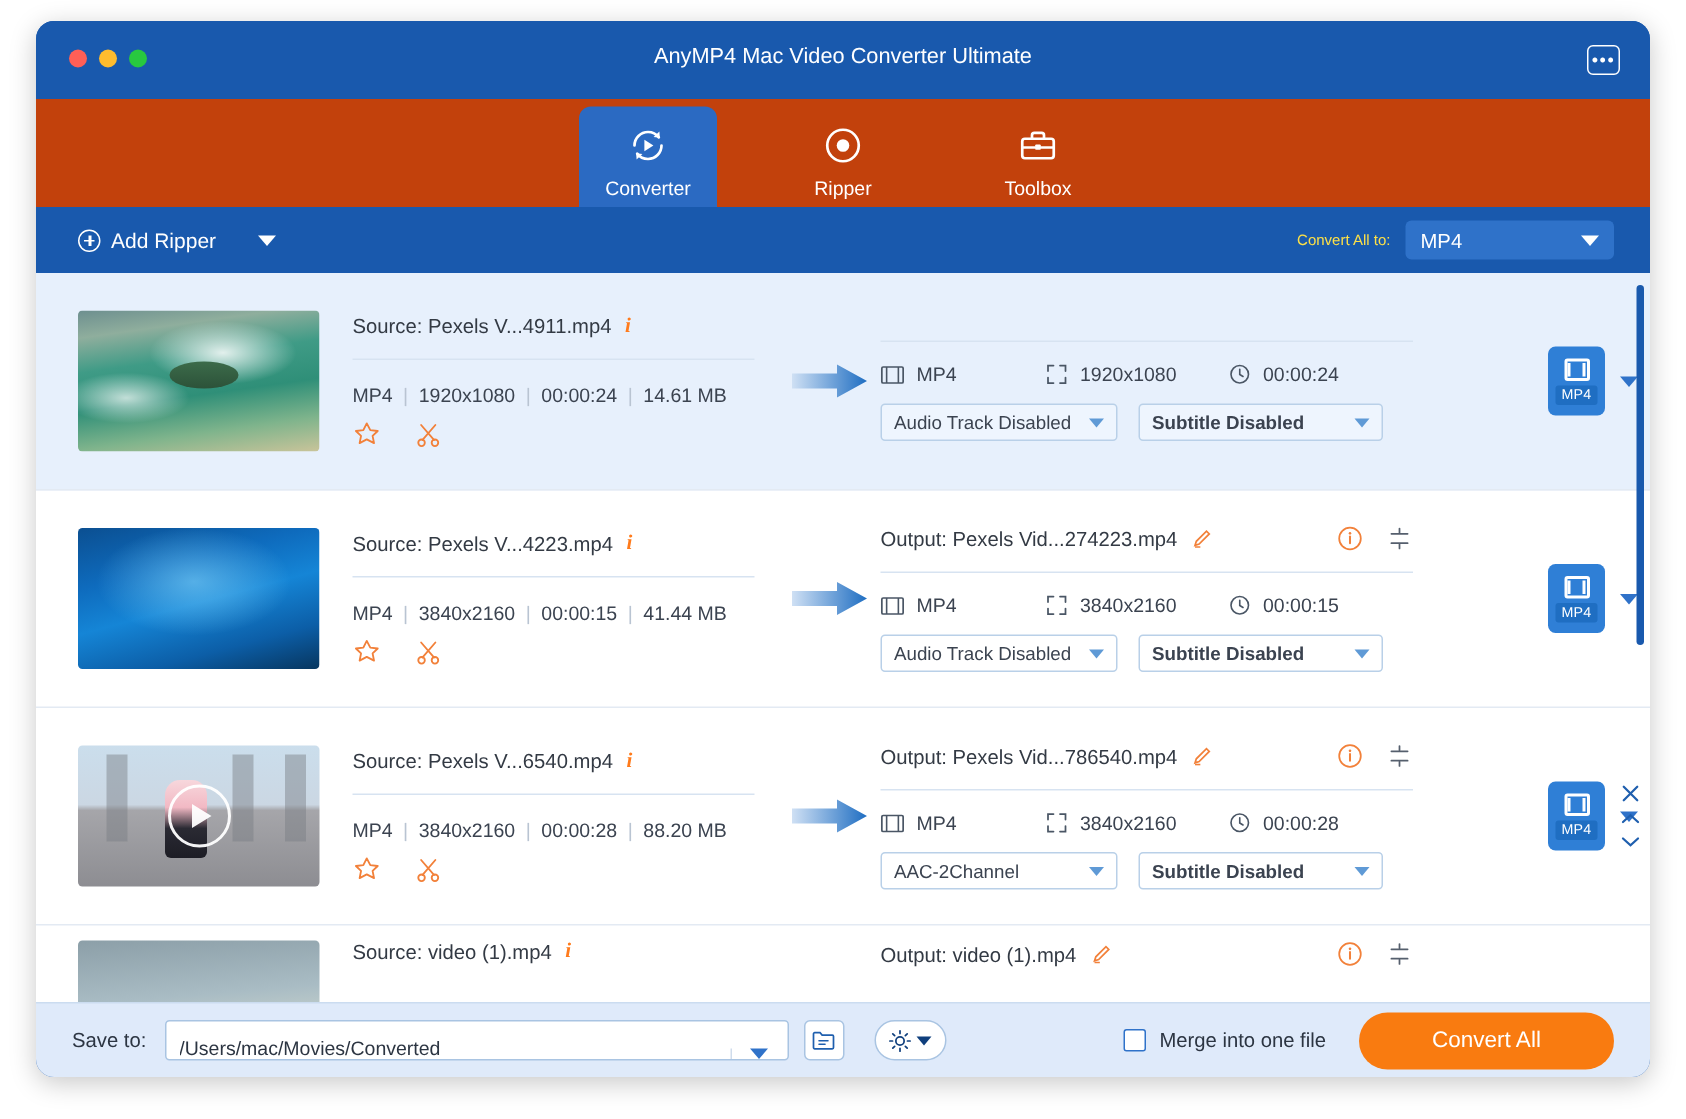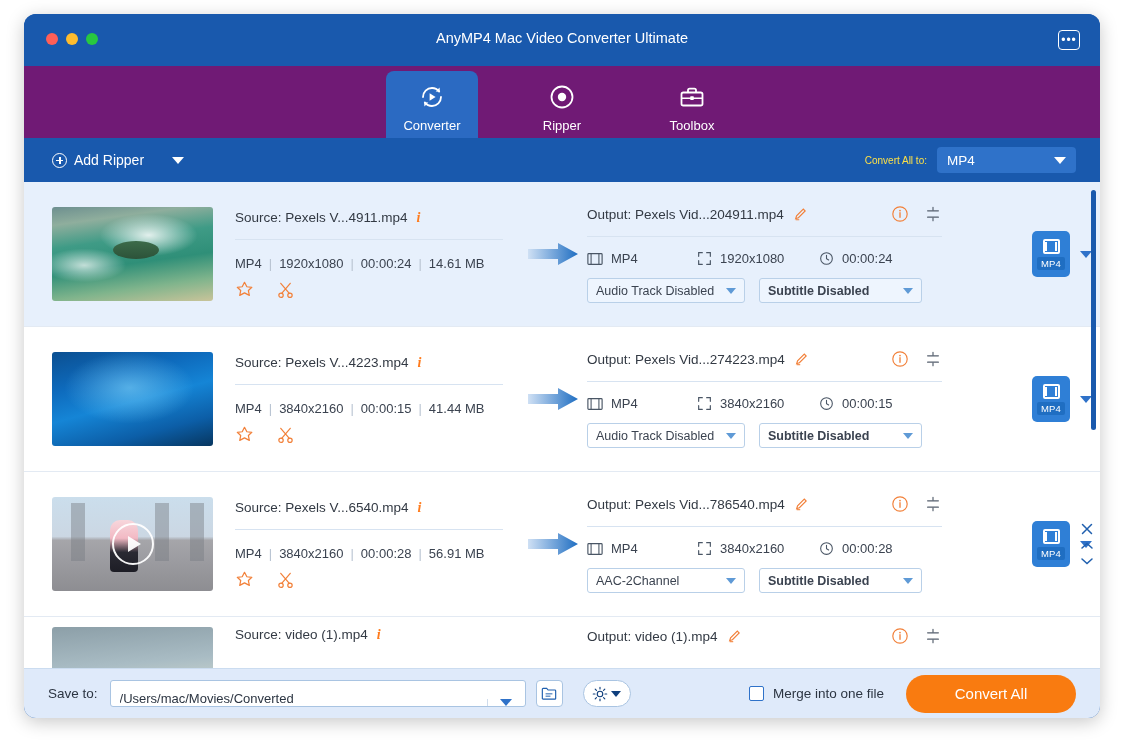--- a/index.html
+++ b/index.html
@@ -37,21 +37,21 @@
   .menu-btn {
     position: absolute; right: 20px; top: 16px;
     width: 22px; height: 20px;
     border: 1.6px solid #ffffff; border-radius: 4px;
     display: flex; align-items: center; justify-content: center;
   }
   .menu-btn span { color: #fff; font-size: 12px; line-height: 8px; letter-spacing: 1px; }
 
   
   .navtabs {
-    height: 72px; background: #701a75;
+    height: 72px; background: #c2410c;
     display: flex; justify-content: center; align-items: flex-end; gap: 38px;
   }
   .navtab {
     width: 92px; height: 67px;
     display: flex; flex-direction: column; align-items: center; justify-content: flex-start;
     padding-top: 10px;
     border-radius: 8px 8px 0 0;
     cursor: pointer;
   }
   .navtab.active { background: #2b6ac2; }
@@ -433,38 +433,20 @@
               <linearGradient id="ag1" x1="0" x2="1">
                 <stop offset="0" stop-color="#cfe0f4"></stop>
                 <stop offset="1" stop-color="#1f6ec2"></stop>
               </linearGradient>
             </defs>
           <path d="M0 8h30V2l20 11-20 11v-6H0z" fill="url(#ag1)"></path>
         </svg>
       </div>
 
       <div class="output-col">
-        <div class="out-title-row">
-          <div class="out-title">Output: Pexels Vid...204911.mp4</div>
-          <svg class="pencil" width="16" height="16" viewBox="0 0 18 18">
-              <path d="M3 14.2l1-3.1 7.6-7.6 2.1 2.1-7.6 7.6z" fill="none" stroke="#f2813a" stroke-width="1.3"></path>
-              <path d="M3 15.4h4" stroke="#f2813a" stroke-width="1.2"></path>
-            </svg>
-          <div class="out-actions">
-            <svg class="icon-i-circle" width="18" height="18" viewBox="0 0 20 20">
-                <circle cx="10" cy="10" r="8" fill="none" stroke="#f2813a" stroke-width="1.3"></circle>
-                <path d="M10 8.6v5" stroke="#f2813a" stroke-width="1.5" stroke-linecap="round"></path>
-                <circle cx="10" cy="6.2" r=".95" fill="#f2813a"></circle>
-              </svg>
-            <svg width="18" height="18" viewBox="0 0 20 20">
-                <path d="M4 6.5h12M4 13.5h12" stroke="#555f6d" stroke-width="1.3" stroke-linecap="round"></path>
-                <path d="M10 2.6v3.2M10 14.2v3.2" stroke="#555f6d" stroke-width="1.3" stroke-linecap="round"></path>
-              </svg>
-          </div>
-        </div>
         <div class="out-hr"></div>
         <div class="out-meta">
           <div class="grp g1">
             <svg width="16" height="14" viewBox="0 0 18 15">
                 <rect x="1" y="1.5" width="16" height="12" rx="1" fill="none" stroke="#4a5665" stroke-width="1.3"></rect>
                 <path d="M4.6 1.5v12M13.4 1.5v12" stroke="#4a5665" stroke-width="1.2"></path>
               </svg>
             <span>MP4</span>
           </div>
           <div class="grp g2">
@@ -614,21 +596,21 @@
           <div class="info-i">i</div>
         </div>
         <div class="hr"></div>
         <div class="meta">
           <span>MP4</span>
           <span class="sep">|</span>
           <span>3840x2160</span>
           <span class="sep">|</span>
           <span>00:00:28</span>
           <span class="sep">|</span>
-          <span>56.91 MB</span>
+          <span>88.20 MB</span>
         </div>
         <div class="tool-icons">
           <svg class="ticon" viewBox="0 0 20 20">
               <path d="M10 2.4l2.5 4.7 5.2.6-3.6 3.4 1 5.1-5.1-2.6-5 2.6 1-5.1L2.4 7.7l5.2-.6z" fill="none" stroke="#f2813a" stroke-width="1.3" stroke-linejoin="round"></path>
             </svg>
           <svg class="ticon" viewBox="0 0 20 20">
               <path d="M5 3.5l9 10.5M15 3.5L6 14" stroke="#f2813a" stroke-width="1.3" fill="none" stroke-linecap="round"></path>
               <circle cx="5.3" cy="16" r="2.3" fill="none" stroke="#f2813a" stroke-width="1.3"></circle>
               <circle cx="14.7" cy="16" r="2.3" fill="none" stroke="#f2813a" stroke-width="1.3"></circle>
             </svg>

